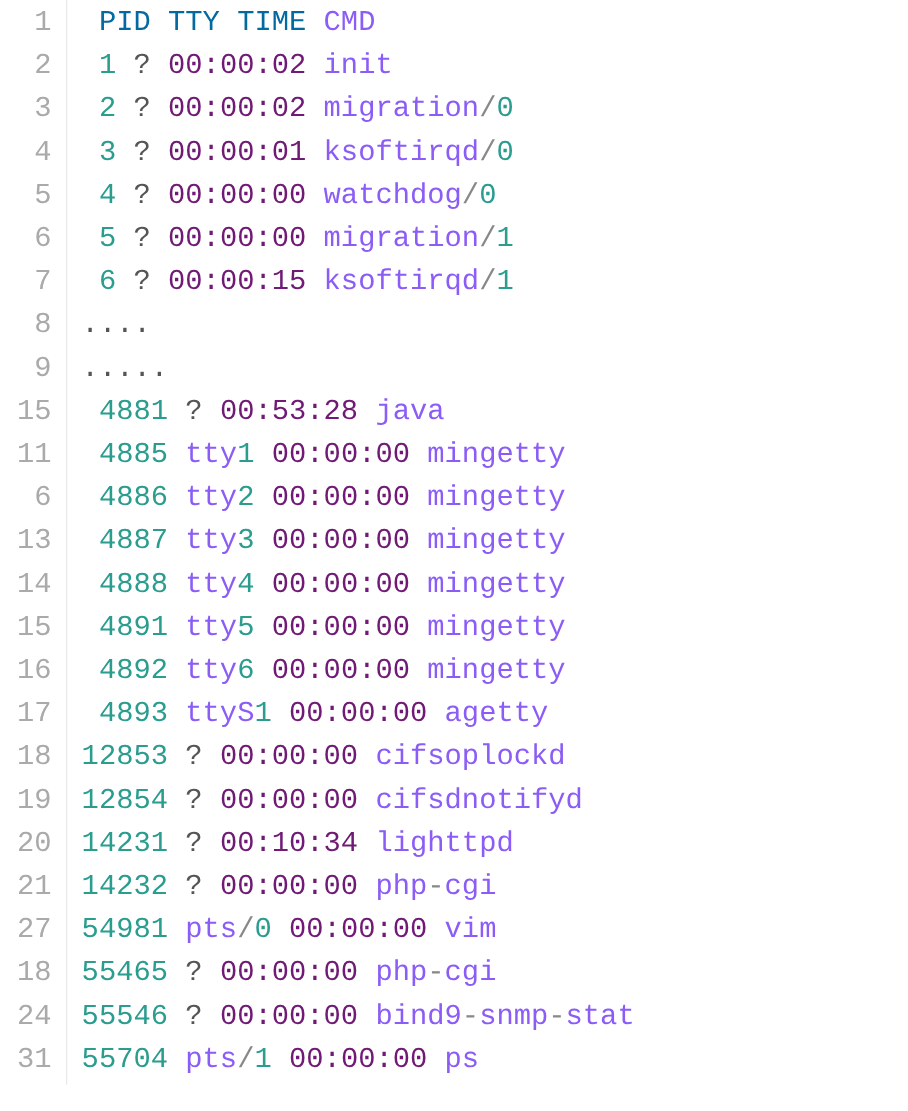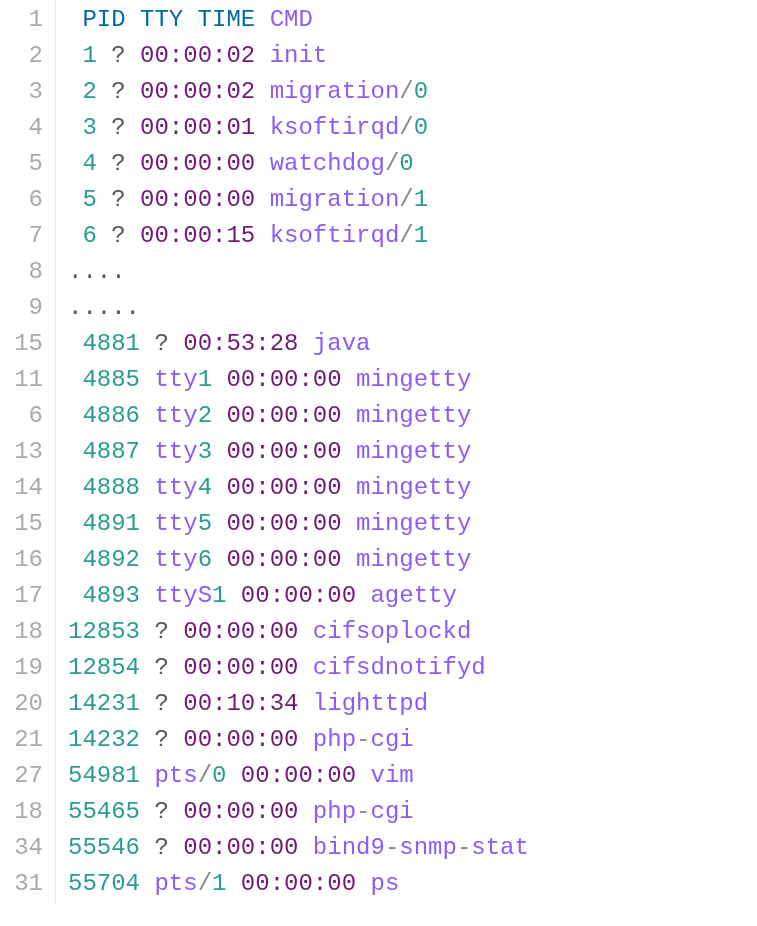--- a/index.html
+++ b/index.html
@@ -60,16 +60,16 @@
     <div class="line">14</div>
     <div class="line">15</div>
     <div class="line">16</div>
     <div class="line">17</div>
     <div class="line">18</div>
     <div class="line">19</div>
     <div class="line">20</div>
     <div class="line">21</div>
     <div class="line">27</div>
     <div class="line">18</div>
-    <div class="line">34</div>
+    <div class="line">24</div>
     <div class="line">31</div>
   </div>
 <div class="code-area" id="code"><div class="line"><span class="tok-header"> PID TTY TIME </span><span class="tok-cmd">CMD</span></div><div class="line"><span> </span><span class="tok-num">1</span><span> </span><span class="tok-tty">?</span><span> </span><span class="tok-time">00:00:02</span><span> </span><span class="tok-cmd">init</span></div><div class="line"><span> </span><span class="tok-num">2</span><span> </span><span class="tok-tty">?</span><span> </span><span class="tok-time">00:00:02</span><span> </span><span class="tok-cmd">migration</span><span class="tok-op">/</span><span class="tok-num">0</span></div><div class="line"><span> </span><span class="tok-num">3</span><span> </span><span class="tok-tty">?</span><span> </span><span class="tok-time">00:00:01</span><span> </span><span class="tok-cmd">ksoftirqd</span><span class="tok-op">/</span><span class="tok-num">0</span></div><div class="line"><span> </span><span class="tok-num">4</span><span> </span><span class="tok-tty">?</span><span> </span><span class="tok-time">00:00:00</span><span> </span><span class="tok-cmd">watchdog</span><span class="tok-op">/</span><span class="tok-num">0</span></div><div class="line"><span> </span><span class="tok-num">5</span><span> </span><span class="tok-tty">?</span><span> </span><span class="tok-time">00:00:00</span><span> </span><span class="tok-cmd">migration</span><span class="tok-op">/</span><span class="tok-num">1</span></div><div class="line"><span> </span><span class="tok-num">6</span><span> </span><span class="tok-tty">?</span><span> </span><span class="tok-time">00:00:15</span><span> </span><span class="tok-cmd">ksoftirqd</span><span class="tok-op">/</span><span class="tok-num">1</span></div><div class="line"><span class="tok-dots">....</span></div><div class="line"><span class="tok-dots">.....</span></div><div class="line"><span> </span><span class="tok-num">4881</span><span> </span><span class="tok-tty">?</span><span> </span><span class="tok-time">00:53:28</span><span> </span><span class="tok-cmd">java</span></div><div class="line"><span> </span><span class="tok-num">4885</span><span> </span><span class="tok-cmd">tty</span><span class="tok-num">1</span><span> </span><span class="tok-time">00:00:00</span><span> </span><span class="tok-cmd">mingetty</span></div><div class="line"><span> </span><span class="tok-num">4886</span><span> </span><span class="tok-cmd">tty</span><span class="tok-num">2</span><span> </span><span class="tok-time">00:00:00</span><span> </span><span class="tok-cmd">mingetty</span></div><div class="line"><span> </span><span class="tok-num">4887</span><span> </span><span class="tok-cmd">tty</span><span class="tok-num">3</span><span> </span><span class="tok-time">00:00:00</span><span> </span><span class="tok-cmd">mingetty</span></div><div class="line"><span> </span><span class="tok-num">4888</span><span> </span><span class="tok-cmd">tty</span><span class="tok-num">4</span><span> </span><span class="tok-time">00:00:00</span><span> </span><span class="tok-cmd">mingetty</span></div><div class="line"><span> </span><span class="tok-num">4891</span><span> </span><span class="tok-cmd">tty</span><span class="tok-num">5</span><span> </span><span class="tok-time">00:00:00</span><span> </span><span class="tok-cmd">mingetty</span></div><div class="line"><span> </span><span class="tok-num">4892</span><span> </span><span class="tok-cmd">tty</span><span class="tok-num">6</span><span> </span><span class="tok-time">00:00:00</span><span> </span><span class="tok-cmd">mingetty</span></div><div class="line"><span> </span><span class="tok-num">4893</span><span> </span><span class="tok-cmd">ttyS</span><span class="tok-num">1</span><span> </span><span class="tok-time">00:00:00</span><span> </span><span class="tok-cmd">agetty</span></div><div class="line"><span class="tok-num">12853</span><span> </span><span class="tok-tty">?</span><span> </span><span class="tok-time">00:00:00</span><span> </span><span class="tok-cmd">cifsoplockd</span></div><div class="line"><span class="tok-num">12854</span><span> </span><span class="tok-tty">?</span><span> </span><span class="tok-time">00:00:00</span><span> </span><span class="tok-cmd">cifsdnotifyd</span></div><div class="line"><span class="tok-num">14231</span><span> </span><span class="tok-tty">?</span><span> </span><span class="tok-time">00:10:34</span><span> </span><span class="tok-cmd">lighttpd</span></div><div class="line"><span class="tok-num">14232</span><span> </span><span class="tok-tty">?</span><span> </span><span class="tok-time">00:00:00</span><span> </span><span class="tok-cmd">php</span><span class="tok-op">-</span><span class="tok-cmd">cgi</span></div><div class="line"><span class="tok-num">54981</span><span> </span><span class="tok-cmd">pts</span><span class="tok-op">/</span><span class="tok-num">0</span><span> </span><span class="tok-time">00:00:00</span><span> </span><span class="tok-cmd">vim</span></div><div class="line"><span class="tok-num">55465</span><span> </span><span class="tok-tty">?</span><span> </span><span class="tok-time">00:00:00</span><span> </span><span class="tok-cmd">php</span><span class="tok-op">-</span><span class="tok-cmd">cgi</span></div><div class="line"><span class="tok-num">55546</span><span> </span><span class="tok-tty">?</span><span> </span><span class="tok-time">00:00:00</span><span> </span><span class="tok-cmd">bind9</span><span class="tok-op">-</span><span class="tok-cmd">snmp</span><span class="tok-op">-</span><span class="tok-cmd">stat</span></div><div class="line"><span class="tok-num">55704</span><span> </span><span class="tok-cmd">pts</span><span class="tok-op">/</span><span class="tok-num">1</span><span> </span><span class="tok-time">00:00:00</span><span> </span><span class="tok-cmd">ps</span></div></div>
 
 </body></html>

